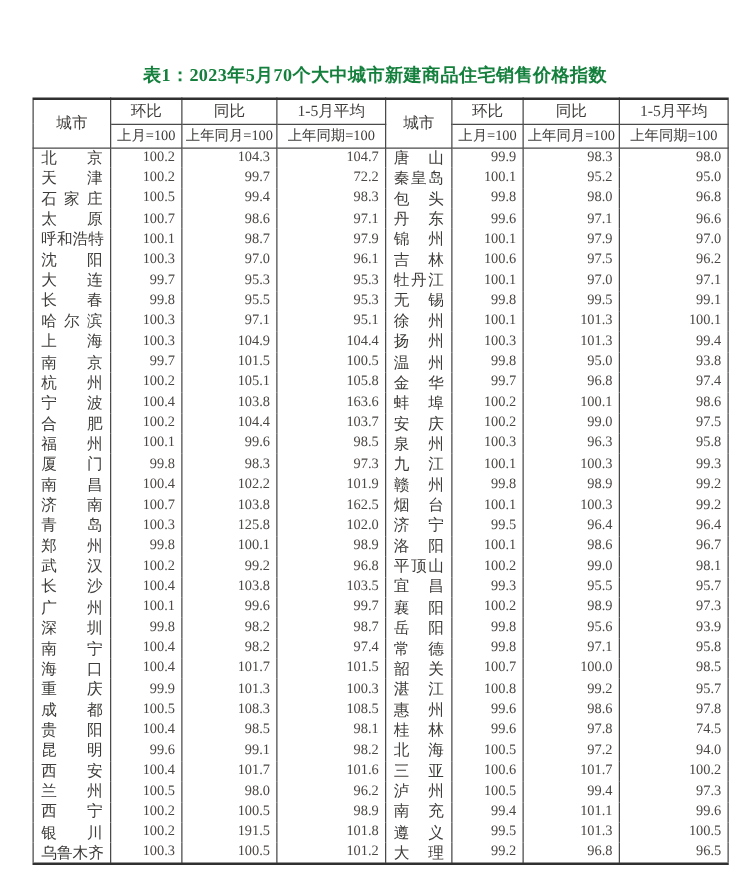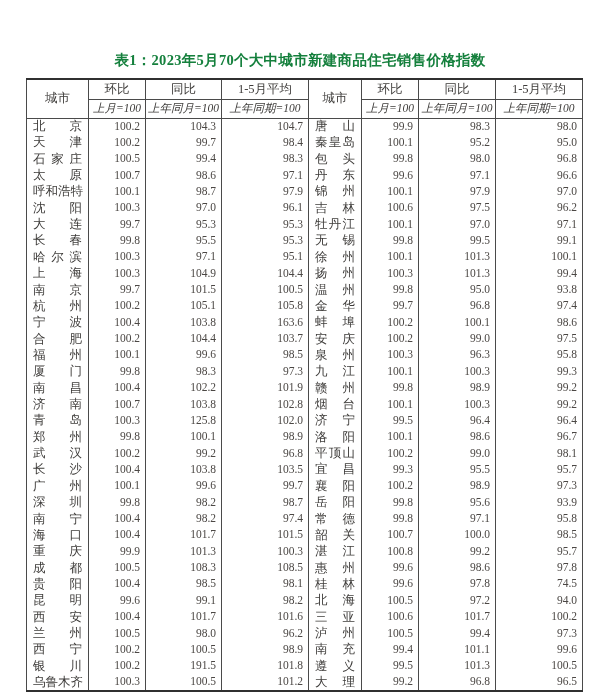--- a/index.html
+++ b/index.html
@@ -31,21 +31,21 @@
   }
   th, td { padding: 0; vertical-align: middle; overflow: hidden; white-space: nowrap; }
   thead th {
     border: 1px solid #4a4a4a;
     font-weight: 400;
     font-size: 12.5px;
     color: #3e3c3a;
     text-align: center;
   }
   thead tr.hdr-top th { height: 20px; }
-  thead tr.hdr-sub th { height: 19px; font-size: 11.5px; font-style: italic; }
+  thead tr.hdr-sub th { height: 19px; font-size: 11.5px; }
   tbody td {
     border-left: 1px solid #4a4a4a;
     border-right: 1px solid #4a4a4a;
     height: 16.37px;
     line-height: 1;
   }
   td.city {
     font-size: 12.5px;
     color: #3e3c3a;
     padding: 0 6px;
@@ -104,21 +104,21 @@
           <td class="num">104.7</td>
           <td class="city">唐山</td>
           <td class="num">99.9</td>
           <td class="num">98.3</td>
           <td class="num">98.0</td>
         </tr>
         <tr>
           <td class="city">天津</td>
           <td class="num">100.2</td>
           <td class="num">99.7</td>
-          <td class="num">98.4</td>
+          <td class="num">72.2</td>
           <td class="city">秦皇岛</td>
           <td class="num">100.1</td>
           <td class="num">95.2</td>
           <td class="num">95.0</td>
         </tr>
         <tr>
           <td class="city">石家庄</td>
           <td class="num">100.5</td>
           <td class="num">99.4</td>
           <td class="num">98.3</td>
@@ -264,21 +264,21 @@
           <td class="num">101.9</td>
           <td class="city">赣州</td>
           <td class="num">99.8</td>
           <td class="num">98.9</td>
           <td class="num">99.2</td>
         </tr>
         <tr>
           <td class="city">济南</td>
           <td class="num">100.7</td>
           <td class="num">103.8</td>
-          <td class="num">102.8</td>
+          <td class="num">162.5</td>
           <td class="city">烟台</td>
           <td class="num">100.1</td>
           <td class="num">100.3</td>
           <td class="num">99.2</td>
         </tr>
         <tr>
           <td class="city">青岛</td>
           <td class="num">100.3</td>
           <td class="num">125.8</td>
           <td class="num">102.0</td>

